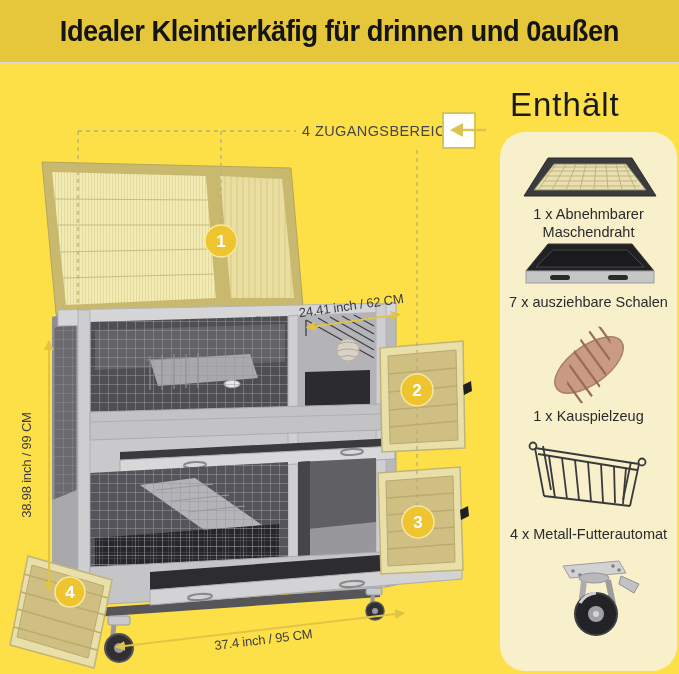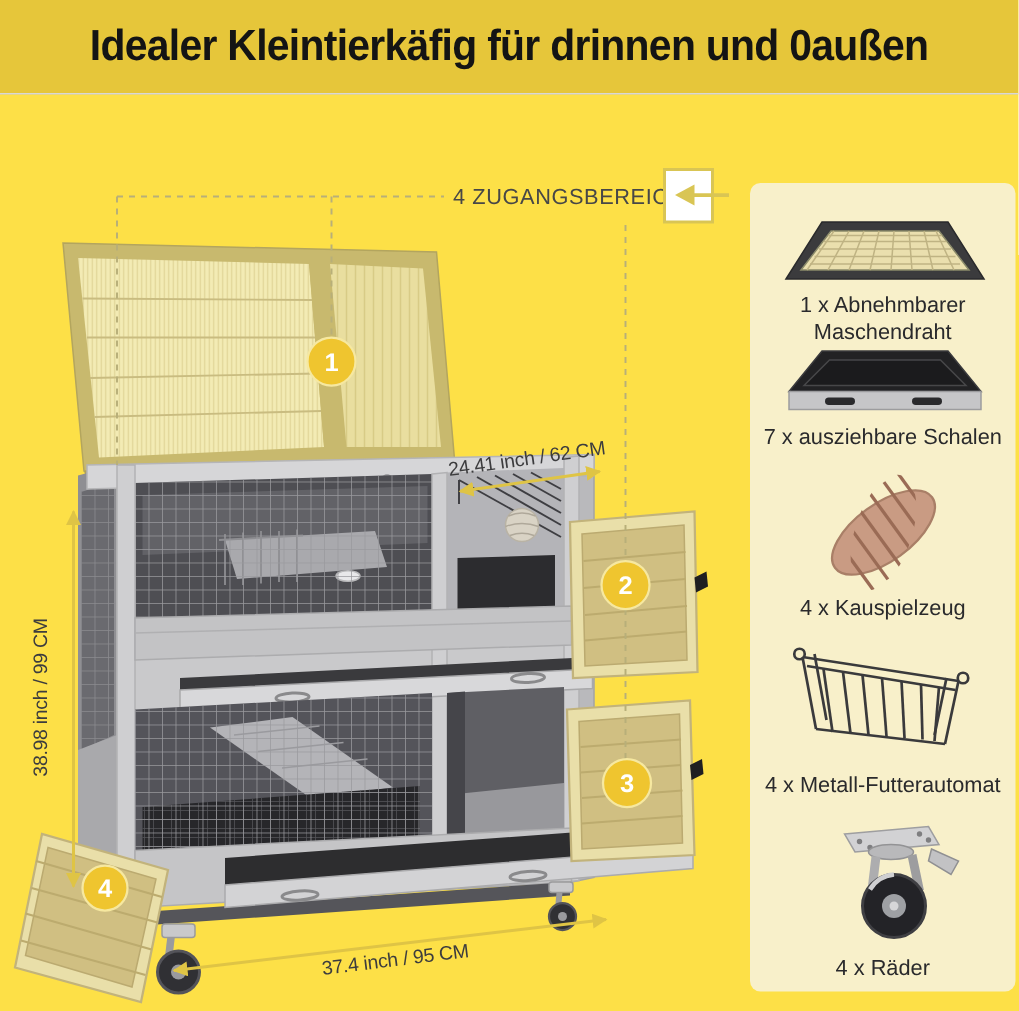--- a/index.html
+++ b/index.html
@@ -6,42 +6,43 @@
   .stage{position:relative;width:679px;height:674px;overflow:hidden;background:#fde047;
          font-family:"Liberation Sans",sans-serif;}
   
   .banner{position:absolute;left:0;top:0;width:679px;height:62px;background:#E6C63A;
           border-bottom:1px solid #d8d8d8;display:flex;align-items:center;justify-content:center;}
   .banner h1{margin:0;font-size:29px;font-weight:800;color:#141414;letter-spacing:-.5px;
              white-space:nowrap;transform:scaleX(.94);}
   
   .inc-heading{position:absolute;left:510px;top:86px;font-size:33px;font-weight:400;color:#1a1a1a;
                letter-spacing:1px;}
-  .inc-panel{position:absolute;left:500px;top:122px;width:177px;height:539px;background:#F8F0CA;
-             border-radius:7px;}
+  .inc-panel{position:absolute;left:500px;top:132px;width:177px;height:539px;background:#F8F0CA;
+             border-radius:25px;}
   .inc-item{position:absolute;left:0;width:177px;text-align:center;}
   .inc-icon{display:block;margin:0 auto;}
   .inc-label{position:absolute;left:8px;width:161px;text-align:center;font-size:14.5px;
              line-height:1.22;color:#2a2a2c;}
   
   .illu{position:absolute;left:0;top:60px;}
   svg text{font-family:"Liberation Sans",sans-serif;}
   .dimtxt{font-size:13px;fill:#3c3c3e;letter-spacing:-.2px;}
   .calltxt{font-size:14.5px;fill:#474747;letter-spacing:.4px;}
   .marker-num{font-size:17px;font-weight:700;fill:#ffffff;}
 </style>
 </head>
 <body>
 
 <div class="stage">
 
   <div class="banner">
     <h1>Idealer Kleintierkäfig für drinnen und 0außen</h1>
   </div>
 
+  <div class="inc-heading">Enthält</div>
   <div class="inc-panel">
 
     <div class="inc-item" style="top:16px;">
       <svg class="inc-icon" width="150" height="58" viewBox="0 0 150 58">
         <polygon points="10,48 34,10 118,10 142,48" fill="#3b3b3d" stroke="#2a2a2c"></polygon>
         <polygon points="20,42 40,16 112,16 132,42" fill="#EADFAE" stroke="#8a8a6a"></polygon>
         <g stroke="#BFB383" stroke-width="1">
           <line x1="26" y1="38" x2="126" y2="38"></line>
             <line x1="29" y1="33" x2="123" y2="33"></line>
           <line x1="32" y1="28" x2="120" y2="28"></line>
@@ -81,21 +82,21 @@
         <ellipse cx="55" cy="41" rx="40" ry="19" transform="rotate(-36 55 41)" fill="#C99B83" stroke="#A97F67" stroke-width="1.5"></ellipse>
         <g clip-path="url(#carrotClip)" transform="rotate(-36 55 41)" stroke="#9A6B55" stroke-width="2.2">
           <line x1="27" y1="14" x2="27" y2="68"></line>
             <line x1="39" y1="14" x2="39" y2="68"></line>
           <line x1="51" y1="14" x2="51" y2="68"></line>
             <line x1="63" y1="14" x2="63" y2="68"></line>
           <line x1="75" y1="14" x2="75" y2="68"></line>
             <line x1="86" y1="14" x2="86" y2="68"></line>
         </g>
       </svg>
-      <div class="inc-label" style="top:84px;">4 x Kauspielzeug</div>
+      <div class="inc-label" style="top:84px;">1 x Kauspielzeug</div>
     </div>
 
     <div class="inc-item" style="top:306px;">
       <svg class="inc-icon" width="140" height="84" viewBox="0 0 140 84">
         <g fill="none" stroke="#3a3a3c" stroke-width="1.8">
           <line x1="16" y1="10" x2="120" y2="26"></line>
           <line x1="19" y1="16" x2="118" y2="32"></line>
           <line x1="25" y1="58" x2="111" y2="68"></line>
           <line x1="16" y1="10" x2="25" y2="58"></line>
           <line x1="120" y1="26" x2="111" y2="68"></line>
@@ -124,21 +125,20 @@
           <circle cx="86" cy="14" r="1.8" fill="#7e7e80"></circle>
         <ellipse cx="61" cy="22" rx="15" ry="5" fill="#B9B9BB" stroke="#939395"></ellipse>
         <line x1="51" y1="25" x2="48" y2="50" stroke="#ADADAF" stroke-width="6"></line>
         <line x1="75" y1="24" x2="80" y2="48" stroke="#9d9d9f" stroke-width="6"></line>
         <polygon points="88,20 106,28 101,37 86,28" fill="#C2C2C4" stroke="#909092"></polygon>
         <circle cx="63" cy="58" r="21" fill="#232327" stroke="#3f3f43" stroke-width="2"></circle>
         <circle cx="63" cy="58" r="8" fill="#9EA0A4"></circle>
         <circle cx="63" cy="58" r="3" fill="#D6D6D8"></circle>
         <path d="M47,47 A21,21 0 0 1 63,37" fill="none" stroke="#CFCFD1" stroke-width="3"></path>
       </svg>
-      <div class="inc-label" style="top:92px;">4 x Räder</div>
     </div>
   </div>
 
   <svg class="illu" width="510" height="614" viewBox="0 0 510 614">
     <defs>
       <pattern id="pLidMesh" width="3" height="3" patternUnits="userSpaceOnUse">
         <rect width="3" height="3" fill="#F3EBB4"></rect>
           <line x1="1.5" y1="0" x2="1.5" y2="3" stroke="#E0D496" stroke-width=".8"></line>
       </pattern>
       <pattern id="pPlanks" width="6" height="6" patternUnits="userSpaceOnUse">

